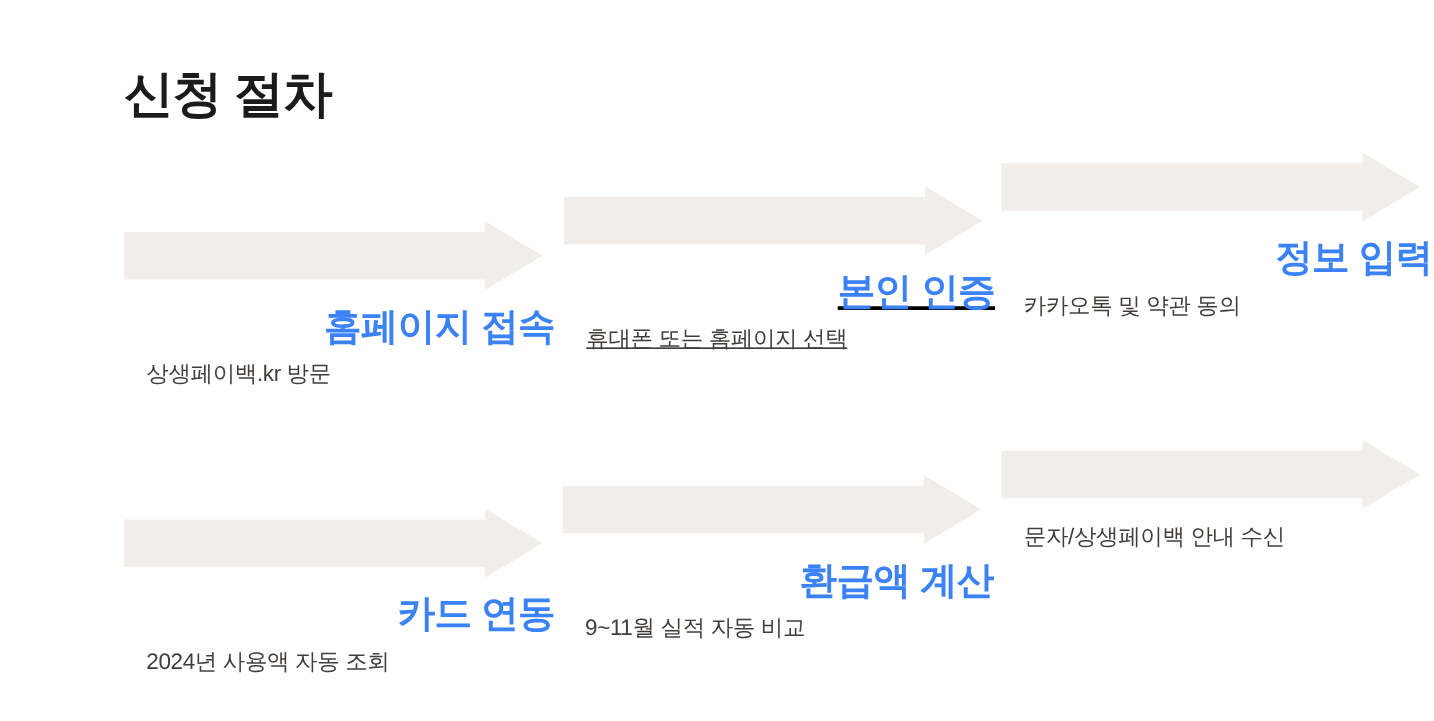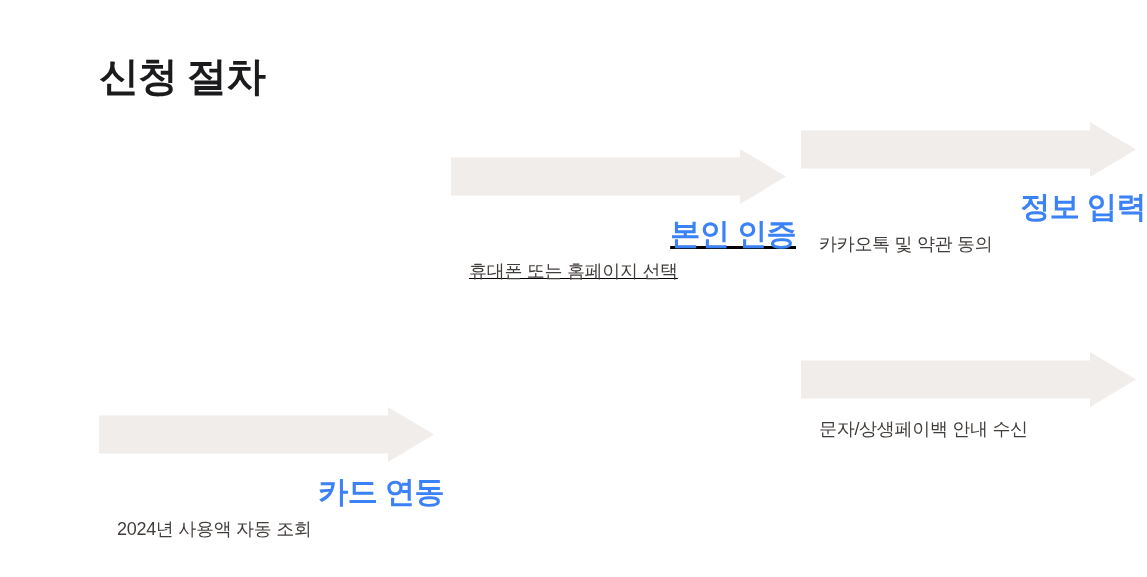--- a/index.html
+++ b/index.html
@@ -66,20 +66,27 @@
   .s4 { left: 406px; top: 380px; }
   .s5 { left: 757px; top: 352px; }
 </style>
 </head>
 <body>
 
 <div class="canvas">
 
   <h1 class="page-title">신청 절차</h1>
 
+  <div class="step s0">
+    <svg class="arrow" viewBox="0 0 335 55" aria-hidden="true">
+      <polygon points="0,8.5 289,8.5 289,0 335,27.5 289,55 289,46.5 0,46.5"></polygon>
+    </svg>
+    <div class="step-title">홈페이지 접속</div>
+    <div class="step-desc">상생페이백.kr 방문</div>
+  </div>
 
   <div class="step s1">
     <svg class="arrow" viewBox="0 0 335 55" aria-hidden="true">
       <polygon points="0,8.5 289,8.5 289,0 335,27.5 289,55 289,46.5 0,46.5"></polygon>
     </svg>
     <div class="step-title">본인 인증</div>
     <div class="step-desc">휴대폰 또는 홈페이지 선택</div>
   </div>
 
   <div class="step s2">
@@ -91,20 +98,27 @@
   </div>
 
   <div class="step s3">
     <svg class="arrow" viewBox="0 0 335 55" aria-hidden="true">
       <polygon points="0,8.5 289,8.5 289,0 335,27.5 289,55 289,46.5 0,46.5"></polygon>
     </svg>
     <div class="step-title">카드 연동</div>
     <div class="step-desc">2024년 사용액 자동 조회</div>
   </div>
 
+  <div class="step s4">
+    <svg class="arrow" viewBox="0 0 335 55" aria-hidden="true">
+      <polygon points="0,8.5 289,8.5 289,0 335,27.5 289,55 289,46.5 0,46.5"></polygon>
+    </svg>
+    <div class="step-title">환급액 계산</div>
+    <div class="step-desc">9~11월 실적 자동 비교</div>
+  </div>
 
   <div class="step s5">
     <svg class="arrow" viewBox="0 0 335 55" aria-hidden="true">
       <polygon points="0,8.5 289,8.5 289,0 335,27.5 289,55 289,46.5 0,46.5"></polygon>
     </svg>
     <div class="step-desc">문자/상생페이백 안내 수신</div>
   </div>
 
 </div>
 

